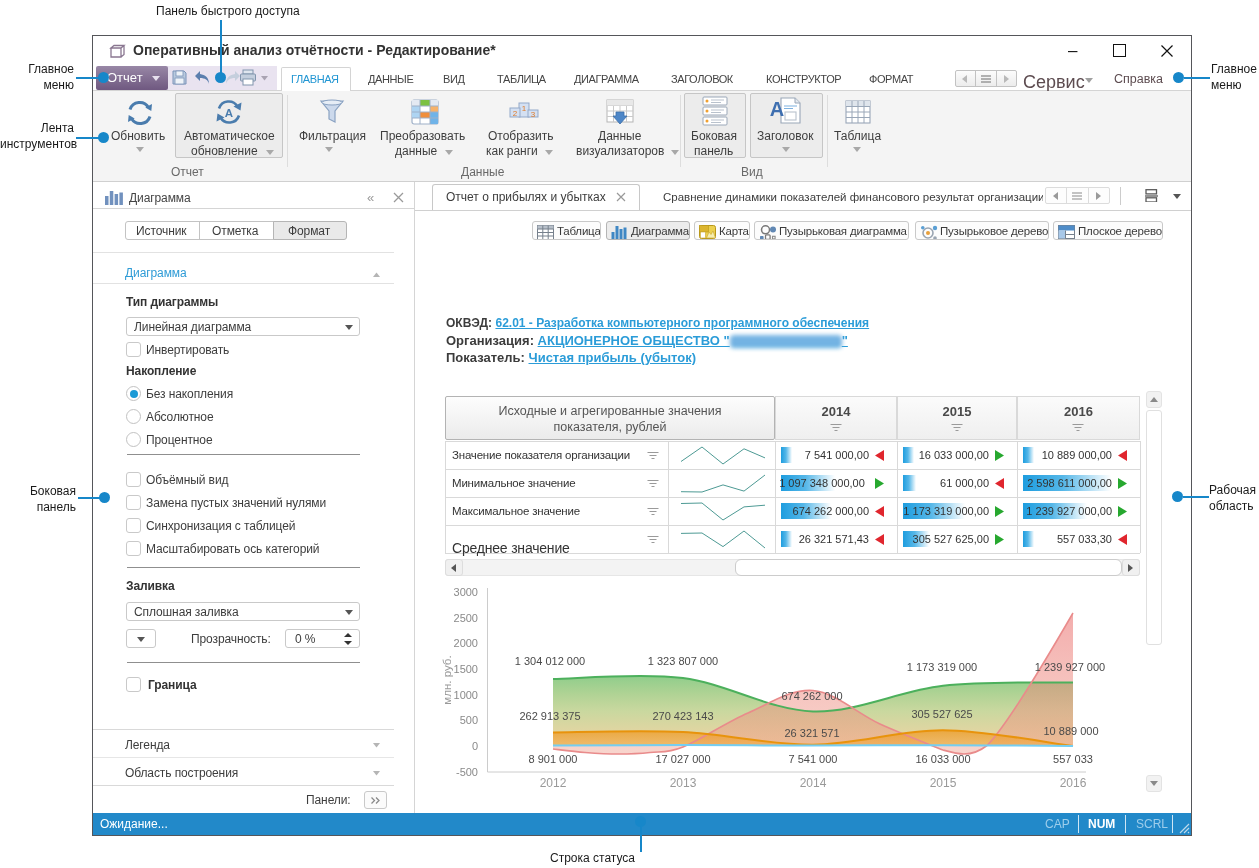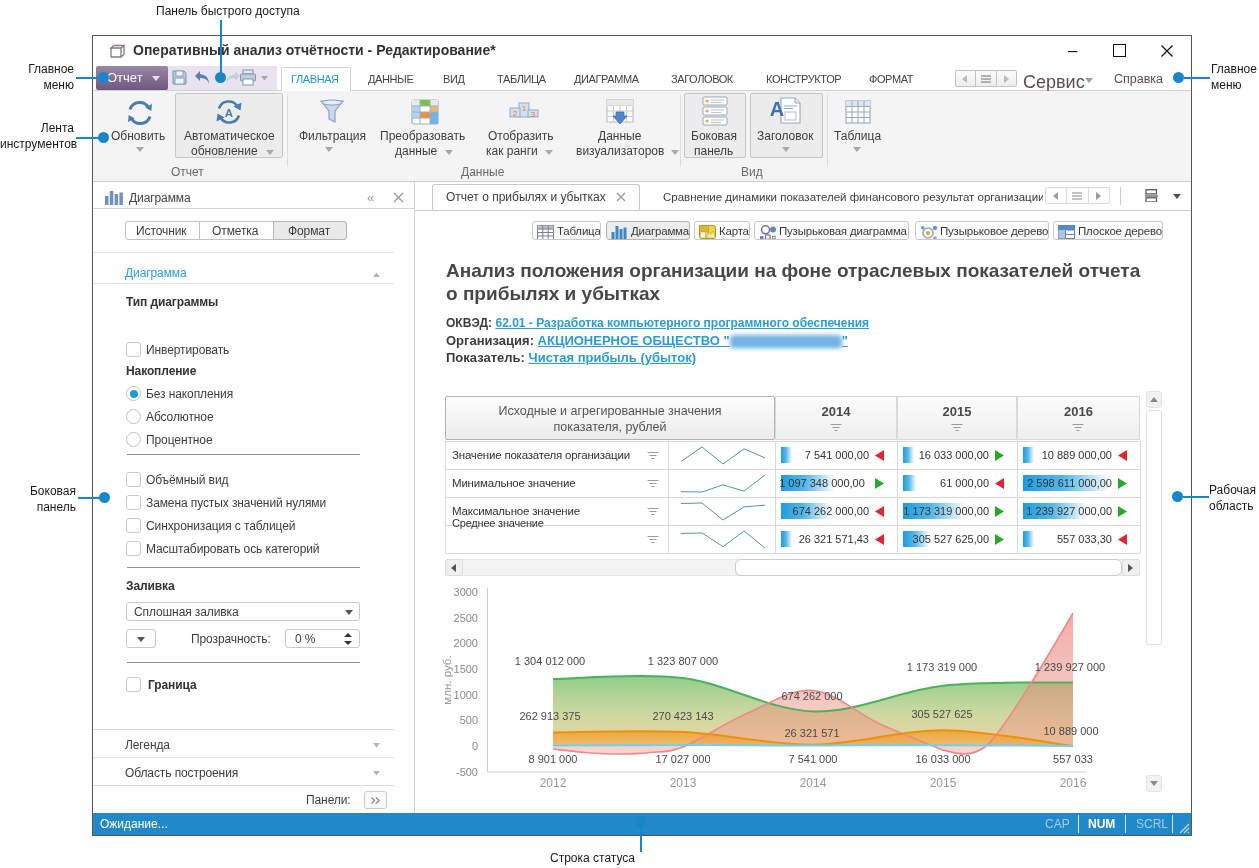--- a/index.html
+++ b/index.html
@@ -281,20 +281,26 @@
   </div>
 
   <div class="abs" style="left:0;top:70px;width:301px;height:1px;background:#e2e2e2;"></div>
   <div class="txt" style="left:32px;top:84px;color:#2e9bd6;">Диаграмма</div>
   <svg class="abs" style="left:280px;top:90px;" width="8" height="5" viewBox="0 0 8 5">
         <path d="M0 5 L7 5 L3.5 0.5 Z" fill="#b5b5b5"></path>
       </svg>
   <div class="abs" style="left:0;top:101px;width:301px;height:1px;background:#e2e2e2;"></div>
 
   <div class="txt" style="left:33px;top:113px;font-weight:bold;color:#333;">Тип диаграммы</div>
+  <div class="abs" style="left:33px;top:135px;width:234px;height:19px;border:1px solid #c9c9c9;border-radius:3px;box-sizing:border-box;background:#fff;">
+    <div class="txt" style="left:7px;top:2px;">Линейная диаграмма</div>
+    <svg class="abs" style="left:218px;top:7px;" width="9" height="6" viewBox="0 0 9 6">
+          <path d="M0 0 L8 0 L4 5 Z" fill="#555"></path>
+        </svg>
+  </div>
   <div class="abs chk" style="left:33px;top:160px;"></div>
   <div class="txt" style="left:53px;top:161px;">Инвертировать</div>
   <div class="txt" style="left:33px;top:182px;font-weight:bold;color:#333;">Накопление</div>
   <div class="abs rad" style="left:33px;top:204px;">
         <div class="radin"></div>
       </div>
   <div class="txt" style="left:53px;top:205px;">Без накопления</div>
   <div class="abs rad" style="left:33px;top:227px;"></div>
   <div class="txt" style="left:53px;top:228px;">Абсолютное</div>
   <div class="abs rad" style="left:33px;top:250px;"></div>
@@ -439,21 +445,20 @@
   <div class="vbtn" style="left:638px;width:110px;">
     <svg class="vic" width="17" height="14" viewBox="0 0 17 14">
           <rect x="0.5" y="0.5" width="16" height="13" fill="#fff" stroke="#76808c"></rect>
           <rect x="0.5" y="0.5" width="16" height="5" fill="#4f8cc8"></rect>
           <rect x="0.5" y="5.5" width="7" height="8" fill="#a8c8e8"></rect>
           <path d="M7.5 5.5 V13.5 M7.5 9.5 H16.5" stroke="#76808c" stroke-width="1"></path>
         </svg>
     <span>Плоское дерево</span>
   </div>
 
-  <div class="txt" style="left:31px;top:77px;font-size:19px;font-weight:bold;color:#474747;line-height:23px;white-space:normal;width:720px;">Анализ положения организации на фоне отраслевых показателей отчета<br>о прибылях и убытках</div>
 
   <div class="txt" style="left:31px;top:134px;font-size:12px;color:#3c3c3c;font-weight:bold;">ОКВЭД: <a class="lnk">62.01 - Разработка компьютерного программного обеспечения</a></div>
   <div class="txt" style="left:31px;top:151px;font-size:13px;color:#3c3c3c;font-weight:bold;">Организация: <a class="lnk">АКЦИОНЕРНОЕ ОБЩЕСТВО "<span class="blur" style="display:inline-block;width:112px;height:12px;background:#74b3e3;border-radius:4px;vertical-align:-2px;box-shadow:0 1px 0 #2b9cd8;"></span>"</a></div>
   <div class="txt" style="left:31px;top:168px;font-size:13px;color:#3c3c3c;font-weight:bold;">Показатель: <a class="lnk">Чистая прибыль (убыток)</a></div>
 
   <div id="tbl" class="abs" style="left:0;top:0;width:776px;height:631px;">
   <div class="abs" style="left:30px;top:214px;width:330px;height:44px;background:linear-gradient(#fdfdfd,#ebebeb);border:1px solid #b3b3b3;border-radius:2px;box-sizing:border-box;"></div>
   <div class="abs" style="left:30px;top:221px;width:330px;text-align:center;font-size:12.5px;color:#555;line-height:16px;">Исходные и агрегированные значения<br>показателя, рублей</div>
   <div class="abs" style="left:360px;top:214px;width:122px;height:44px;background:linear-gradient(#fbfbfb,#efefef);border:1px solid #d9d9d9;box-sizing:border-box;"></div>
   <div class="abs" style="left:360px;top:222px;width:122px;text-align:center;font-size:13px;font-weight:bold;color:#4a4a4a;">2014</div>
@@ -540,21 +545,21 @@
   <div class="abs" style="left:488px;top:321px;width:62px;height:16px;background:linear-gradient(90deg,#1e9ddf 0%,#55b7e8 45%,rgba(255,255,255,0) 100%);"></div>
   <div class="abs" style="left:482px;top:323px;width:92px;text-align:right;font-size:11px;color:#333;">1 173 319 000,00</div>
   <svg class="abs" style="left:580px;top:324px;" width="9" height="11" viewBox="0 0 9 11">
           <path d="M0 0 L0 11 L9 5.5 Z" fill="#27a82f"></path>
         </svg>
   <div class="abs" style="left:608px;top:321px;width:64px;height:16px;background:linear-gradient(90deg,#1e9ddf 0%,#55b7e8 45%,rgba(255,255,255,0) 100%);"></div>
   <div class="abs" style="left:602px;top:323px;width:95px;text-align:right;font-size:11px;color:#333;">1 239 927 000,00</div>
   <svg class="abs" style="left:703px;top:324px;" width="9" height="11" viewBox="0 0 9 11">
           <path d="M0 0 L0 11 L9 5.5 Z" fill="#27a82f"></path>
         </svg>
-  <div class="txt" style="left:37px;top:335px;font-size:11px;letter-spacing:-0.2px;color:#333;">Среднее значение</div>
+  <div class="txt" style="left:37px;top:358px;font-size:14px;letter-spacing:-0.2px;color:#333;">Среднее значение</div>
   <svg class="abs" style="left:232px;top:353px;" width="12" height="9" viewBox="0 0 12 9">
           <path d="M0.5 1.5 H11.5 M2.5 4.5 H9.5 M4.5 7.5 H7.5" stroke="#9a9a9a" stroke-width="1.2"></path>
         </svg>
   <svg class="abs" style="left:254px;top:343px;" width="106px" height="28">
           <polyline points="12,8.4 33,8.0 54,21.6 75,6.0 96,23.0" fill="none" stroke="#4d9a94" stroke-width="1"></polyline>
         </svg>
   <div class="abs" style="left:366px;top:349px;width:11px;height:16px;background:linear-gradient(90deg,#1e9ddf 0%,#55b7e8 45%,rgba(255,255,255,0) 100%);"></div>
   <div class="abs" style="left:360px;top:351px;width:94px;text-align:right;font-size:11px;color:#333;">26 321 571,43</div>
   <svg class="abs" style="left:460px;top:352px;" width="9" height="11" viewBox="0 0 9 11">
           <path d="M9 0 L9 11 L0 5.5 Z" fill="#e0262e"></path>

